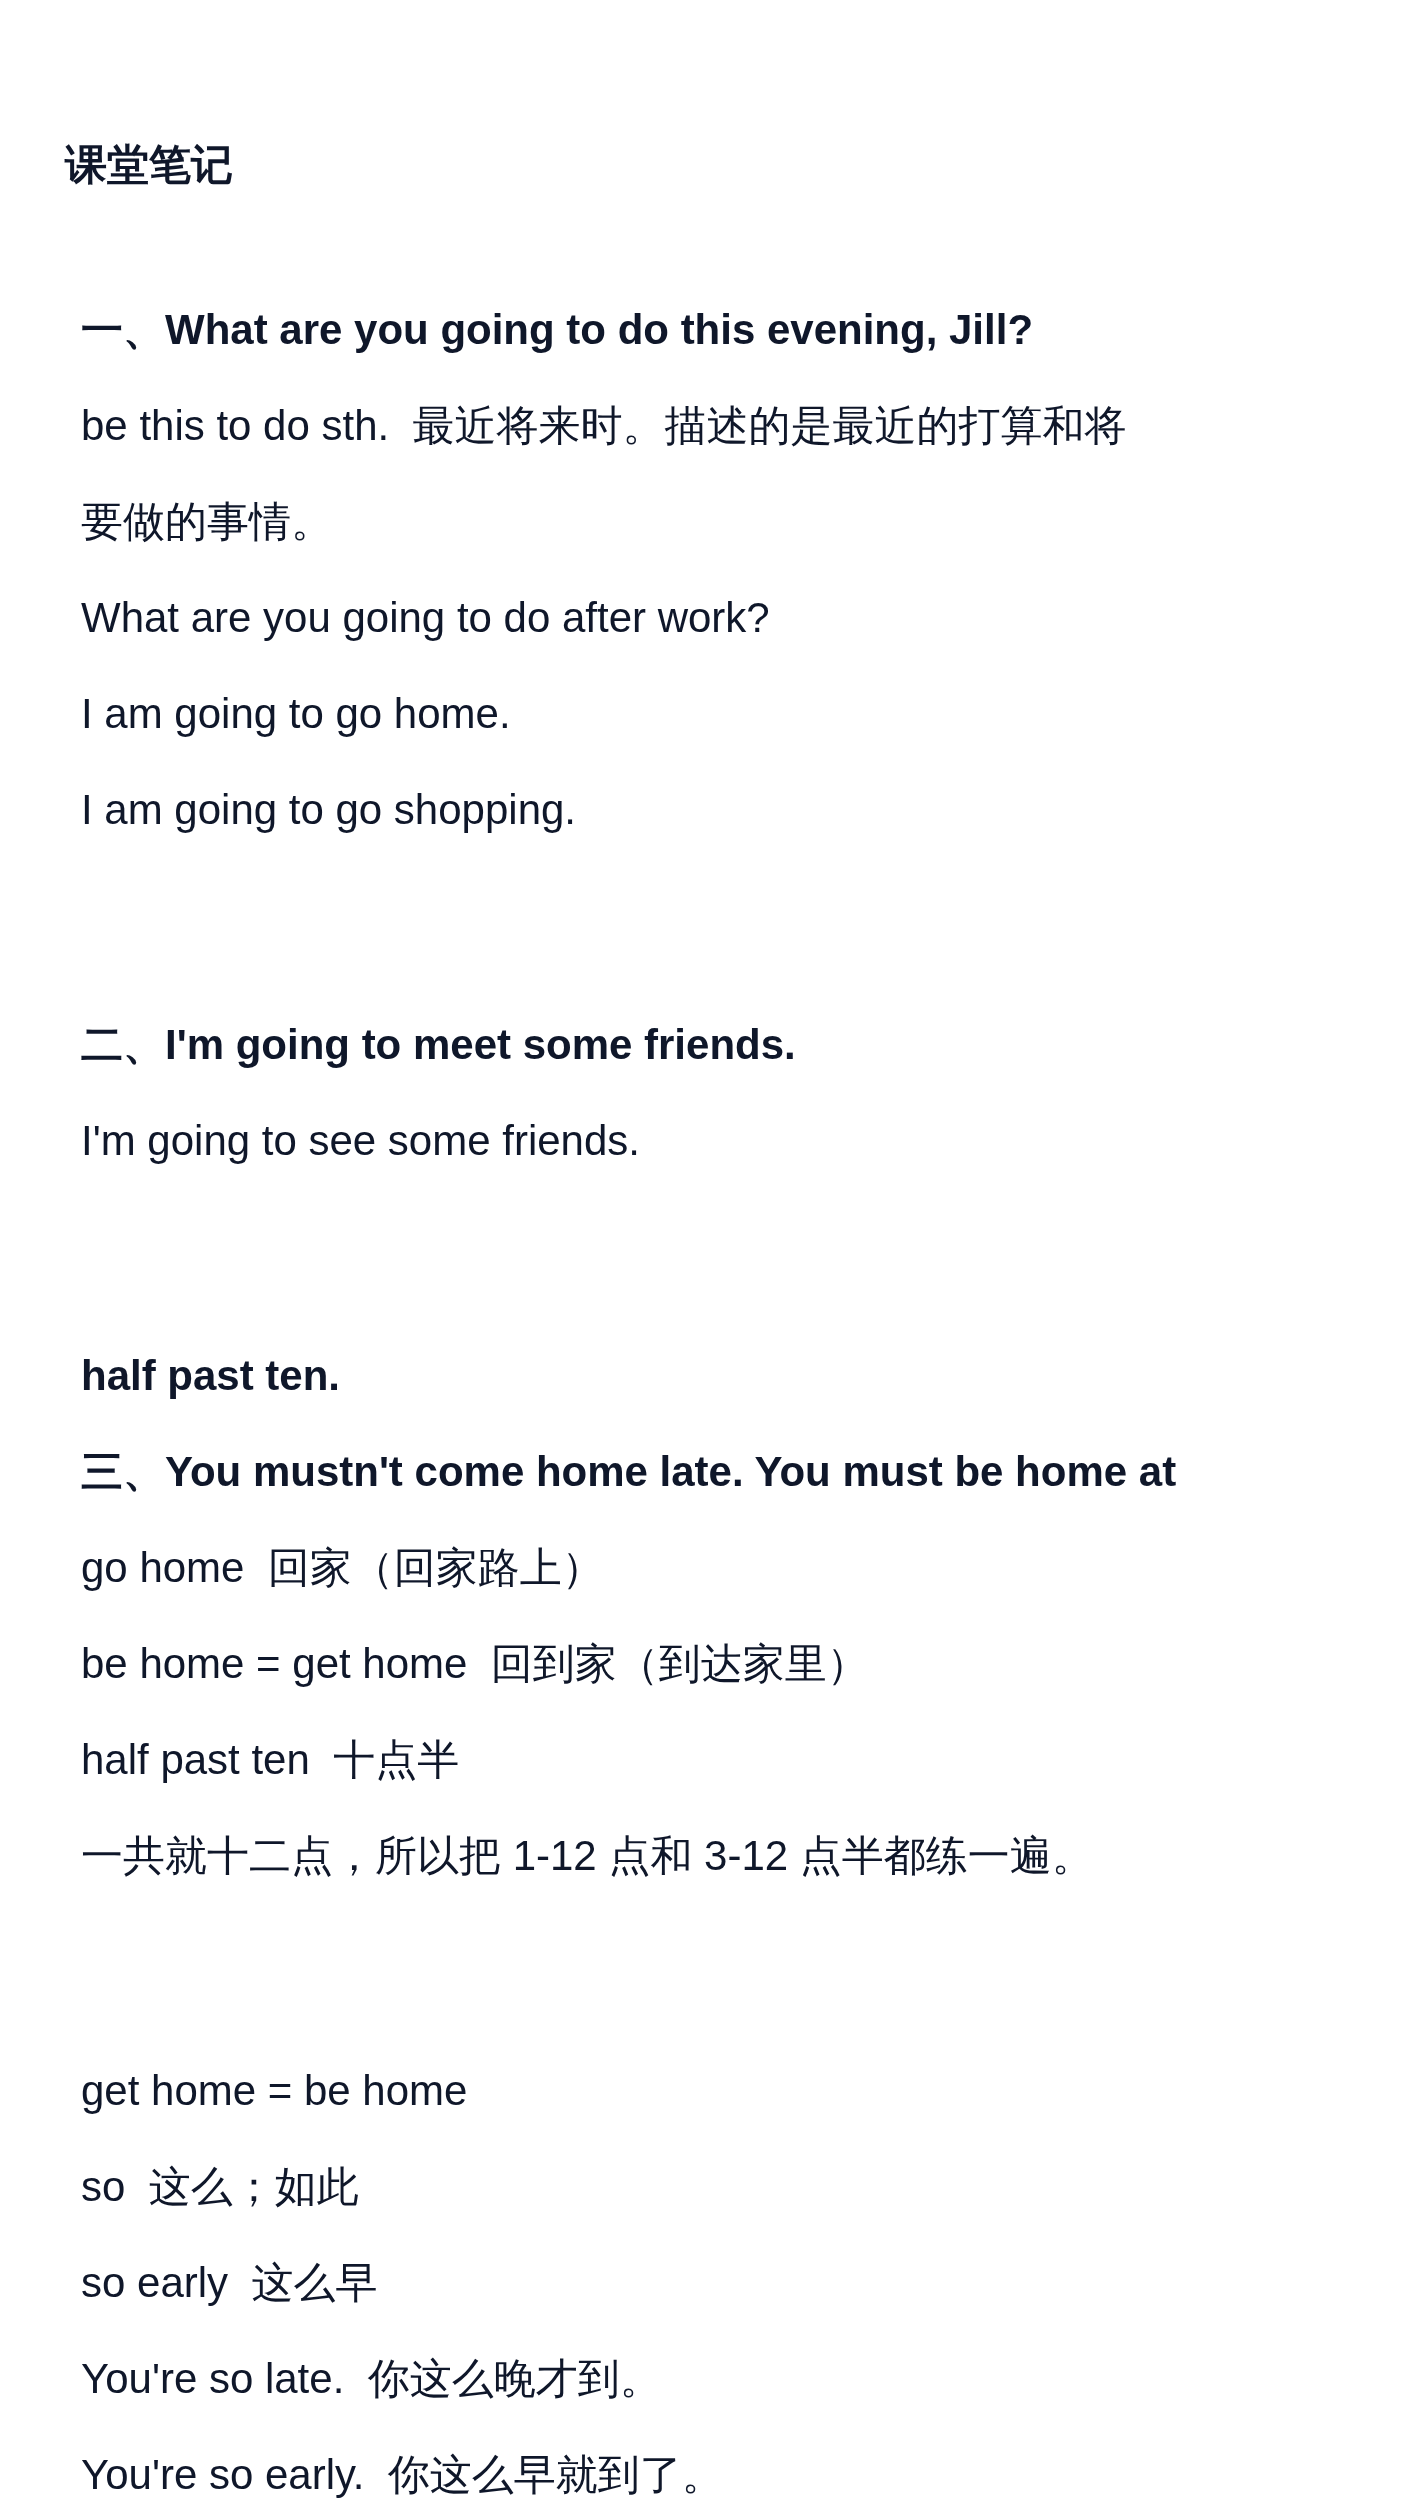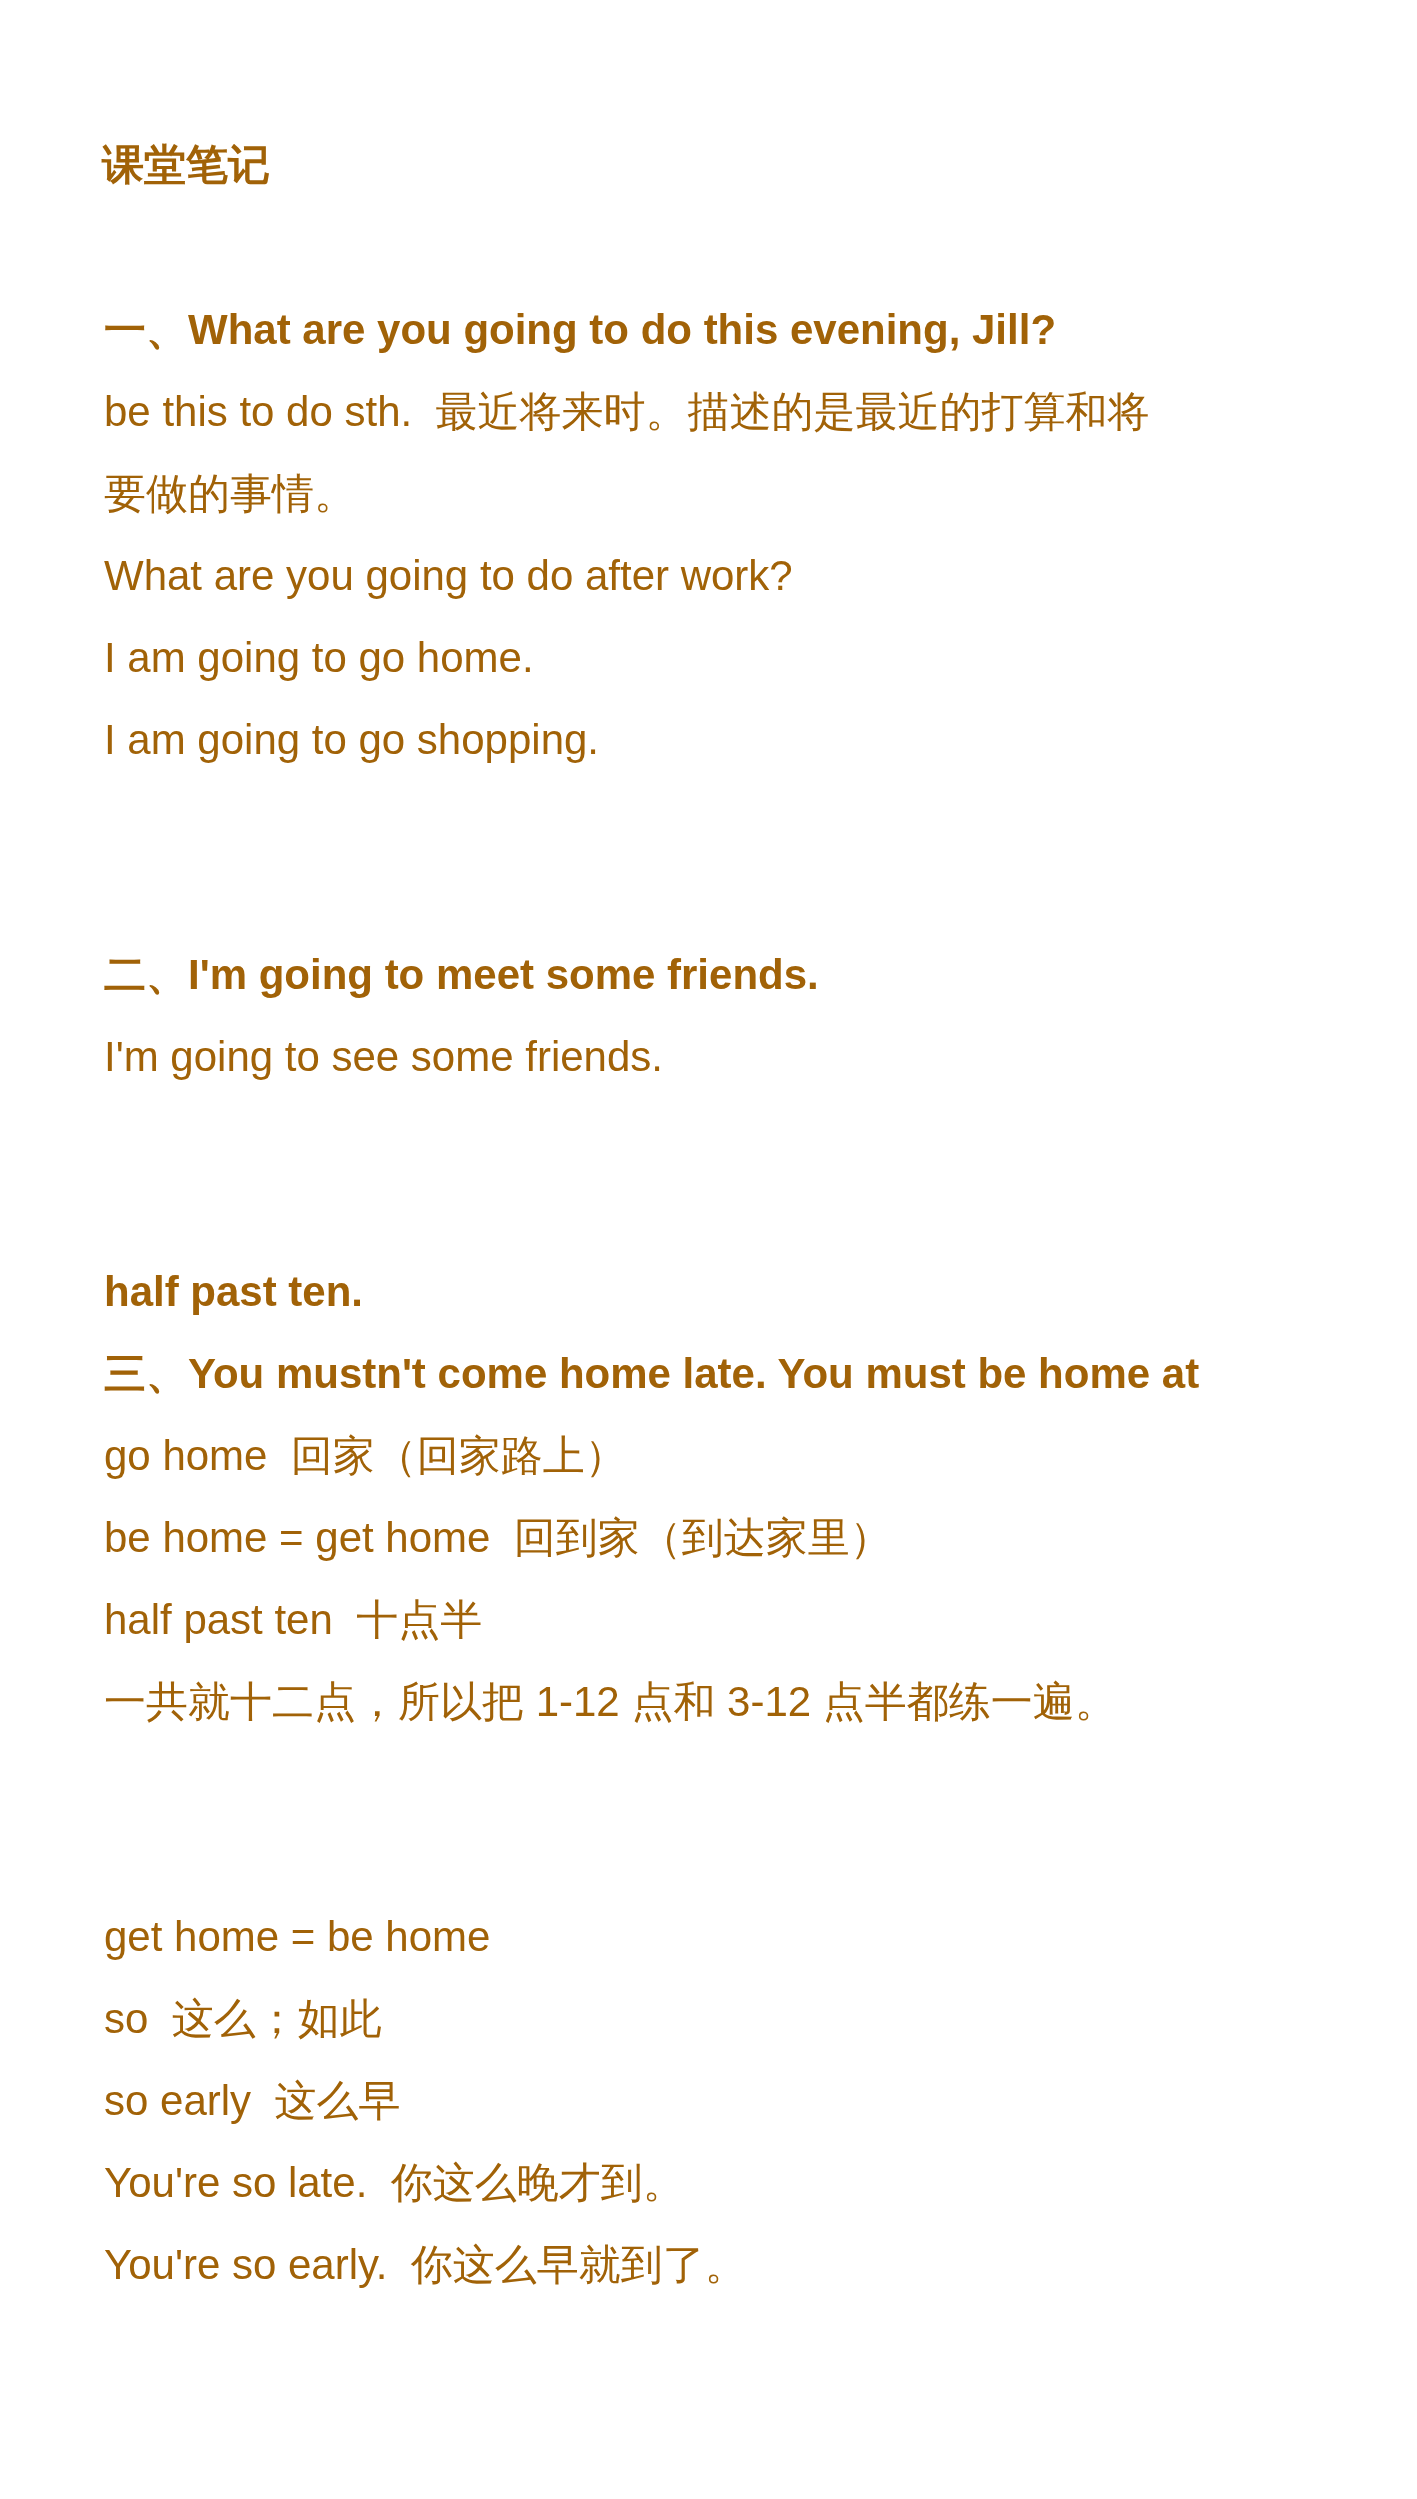--- a/index.html
+++ b/index.html
@@ -5,43 +5,43 @@
   html, body {
     margin: 0;
     padding: 0;
     background: #ffffff;
   }
   .page {
     position: relative;
     width: 1417px;
     height: 2499px;
     box-sizing: border-box;
-    padding: 125px 110px 0 102px;
+    padding: 125px 110px 0 65px;
     background: #ffffff;
-    color: #a16207;
+    color: #0f172a;
     font-family: "Liberation Sans", "DejaVu Sans", sans-serif;
     font-size: 42px;
     line-height: 80px;
     overflow: hidden;
   }
   .page-title {
     margin: 0;
     font-size: 42px;
     line-height: 80px;
     font-weight: 700;
     white-space: pre-wrap;
   }
   .section {
     margin-top: 155px;
   }
   .section.first {
     margin-top: 85px;
   }
   .line {
-    margin: 2px;
+    margin: 16px;
     white-space: pre-wrap;
   }
   .line.heading {
     font-weight: 700;
   }
   .line.body {
     font-weight: 400;
   }
 </style>
 </head>

